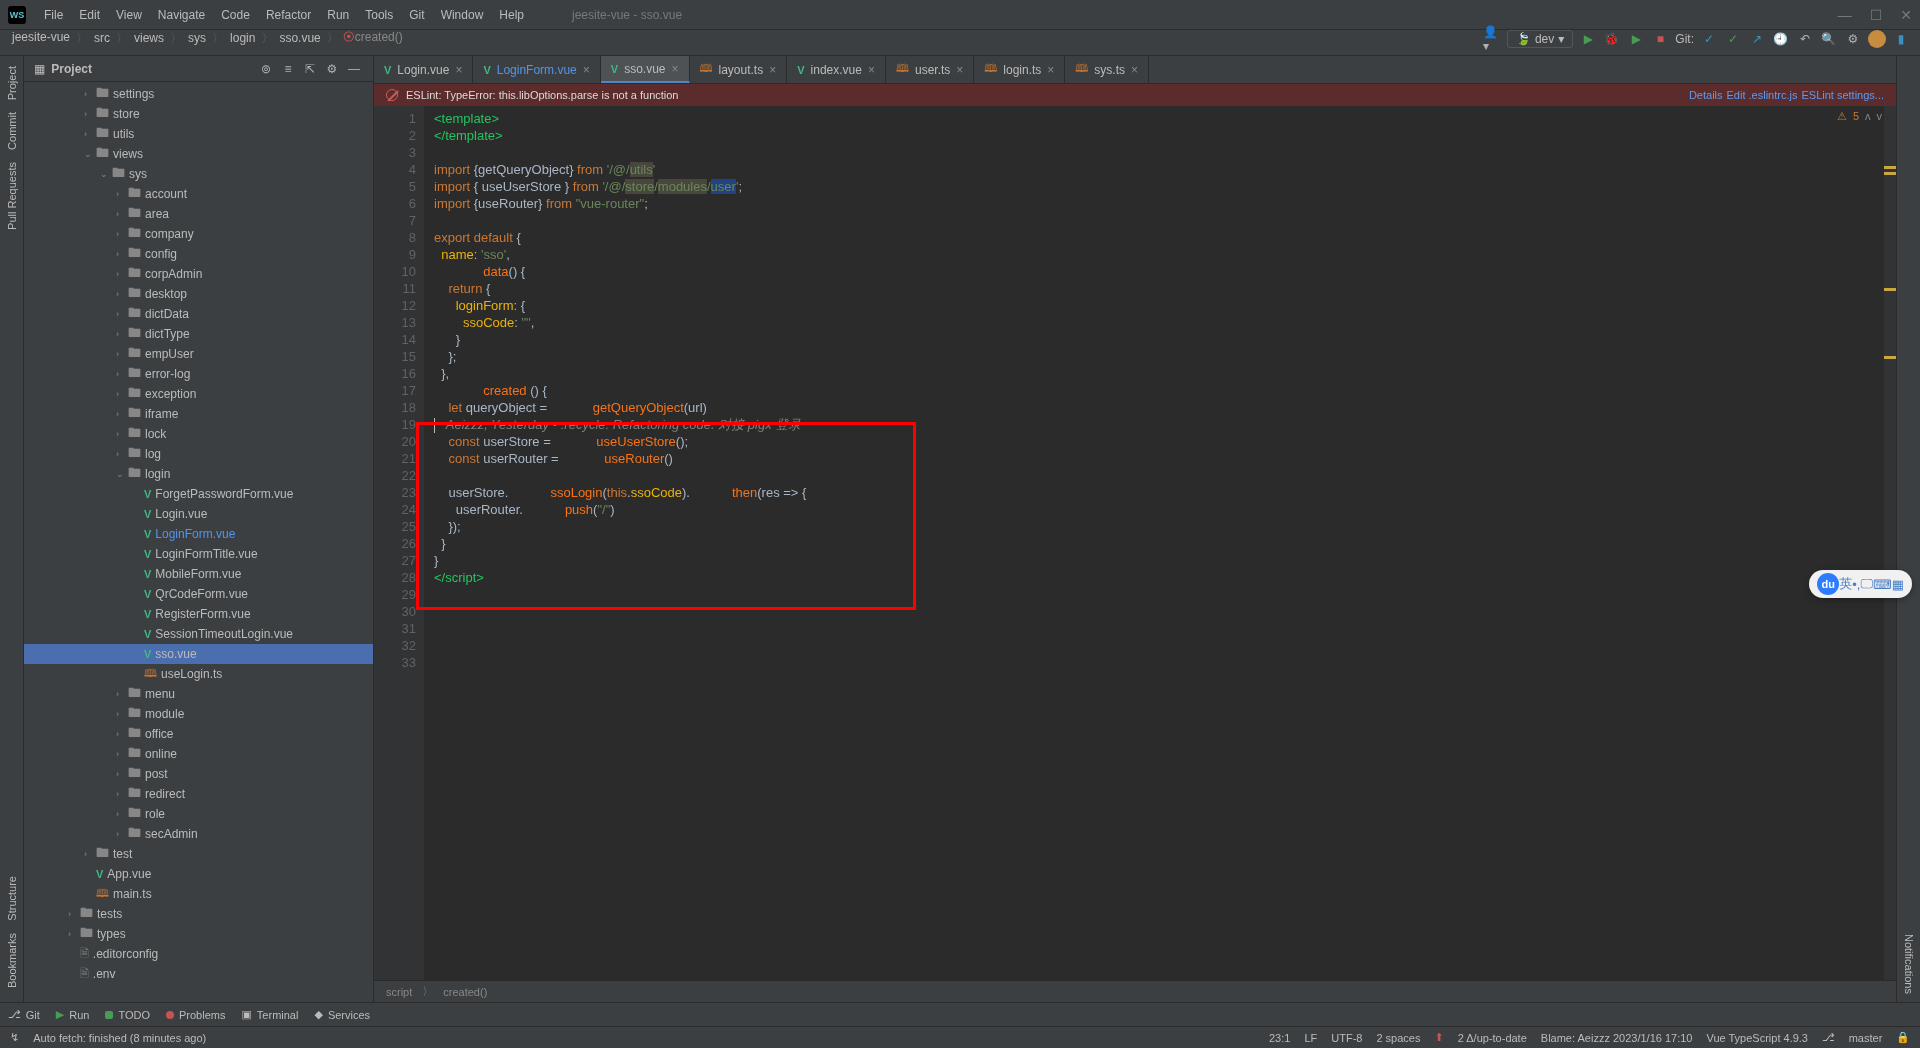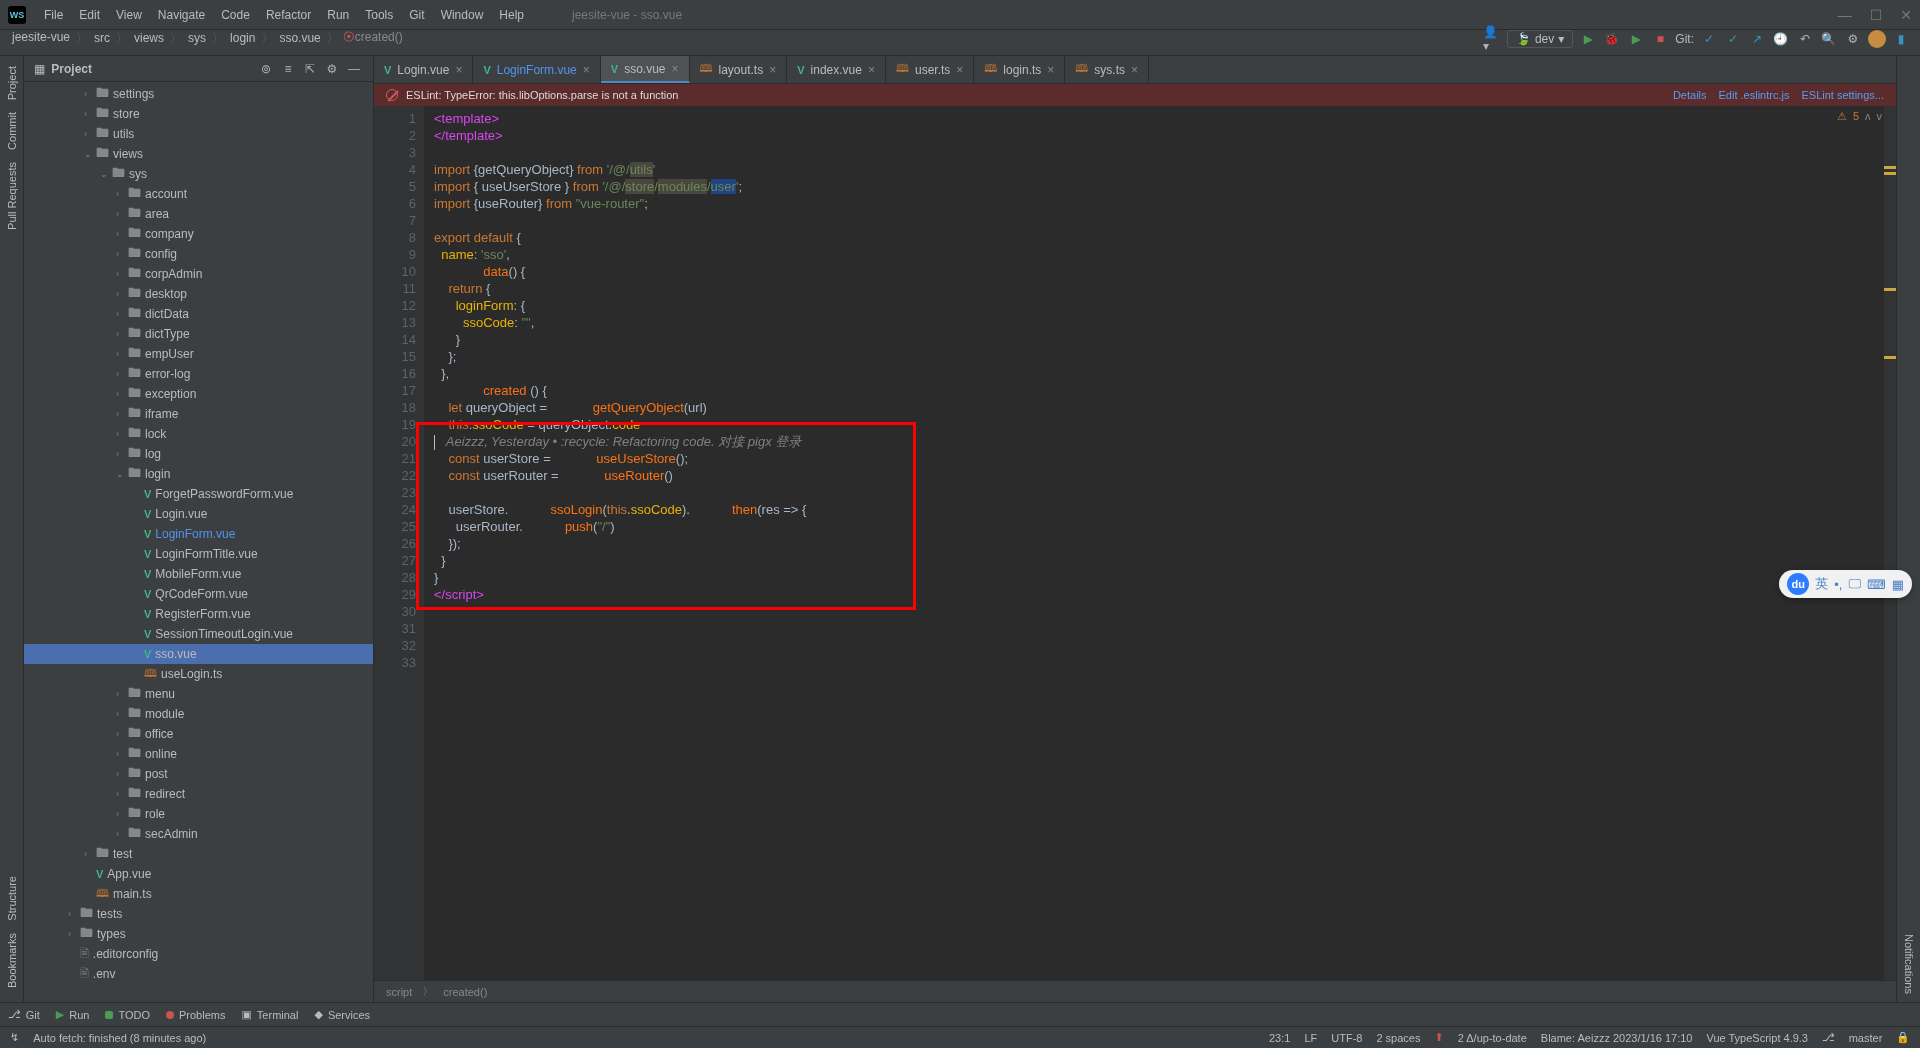--- a/index.html
+++ b/index.html
@@ -54,32 +54,32 @@
 .editor-tab { display: flex; align-items: center; padding: 0 10px; gap: 6px; color: #bbbbbb; cursor: pointer; border-right: 1px solid #2b2b2b; }
 .editor-tab.active { background: #4e5254; border-bottom: 2px solid #4a88c7; }
 .editor-tab .tab-icon-v { color: #41b883; font-size: 11px; font-weight: bold; }
 .editor-tab .tab-icon-ts { color: #cc7832; font-size: 11px; }
 .editor-tab .close { color: #888; font-size: 12px; }
 
 
 .eslint-banner { height: 22px; background: #5c2b2b; color: #dcdcdc; display: flex; align-items: center; padding: 0 12px; font-size: 11px; }
 .eslint-banner .circle { width: 12px; height: 12px; border: 1.5px solid #cc5c5c; border-radius: 50%; margin-right: 8px; position: relative; }
 .eslint-banner .circle::after { content: ''; position: absolute; width: 14px; height: 1.5px; background: #cc5c5c; transform: rotate(-45deg); top: 5px; left: -1px; }
-.eslint-banner .right-links { margin-left: auto; display: flex; gap: 12px; }
+.eslint-banner .right-links { margin-left: auto; display: flex; gap: 4px; }
 .eslint-banner .right-links span { color: #589df6; cursor: pointer; }
 
 
 .code-wrap { flex: 1; display: flex; position: relative; font-family: "Consolas", "JetBrains Mono", monospace; font-size: 13px; line-height: 17px; }
 .gutter { background: #313335; color: #606366; text-align: right; padding: 4px 8px 4px 16px; user-select: none; width: 50px; }
 .gutter .ln { height: 17px; }
 .code { flex: 1; padding: 4px 0 4px 10px; background: #2b2b2b; color: #a9b7c6; position: relative; }
 .code .line { height: 17px; white-space: pre; }
 .code .kw { color: #cc7832; }
 .code .str { color: #6a8759; }
-.code .tag { color: #d946ef; }
+.code .tag { color: #22c55e; }
 .code .prop { color: #eab308; }
 .code .ident { color: #a9b7c6; }
 .code .fn { color: #f97316; margin-left: 42px; }
 .code .it { color: #808080; font-style: italic; }
 .code .comment { color: #808080; font-style: italic; }
 .code .hl { background: #49473d; }
 .code .hl2 { background: #214283; }
 .cursor { border-left: 1px solid #bbbbbb; display: inline-block; height: 15px; vertical-align: middle; }
 .red-box { position: absolute; border: 3px solid #ff0000; pointer-events: none; }
 .minimap { width: 12px; background: #313335; position: relative; }
@@ -99,21 +99,21 @@
 .toolbar-bottom .dot-green { width: 8px; height: 8px; background: #499c54; border-radius: 2px; }
 .toolbar-bottom .dot-red { width: 8px; height: 8px; background: #c75450; border-radius: 50%; }
 
 
 .statusbar { height: 22px; background: #3c3f41; display: flex; align-items: center; padding: 0 10px; color: #bbbbbb; font-size: 11px; border-top: 1px solid #2b2b2b; }
 .statusbar .left { flex: 1; display: flex; gap: 14px; align-items: center; }
 .statusbar .right { display: flex; gap: 14px; align-items: center; }
 .statusbar .lock { color: #888; }
 
 
-.float-widget { position: absolute; right: 8px; top: 570px; display: flex; align-items: center; gap: 6px; background: #f1f1f1; border-radius: 14px; padding: 3px 8px; box-shadow: 0 2px 6px rgba(0,0,0,.3); z-index: 10; }
+.float-widget { position: absolute; right: 8px; top: 570px; display: flex; align-items: center; background: #f1f1f1; border-radius: 14px; padding: 3px 8px; box-shadow: 0 2px 6px rgba(0,0,0,.3); z-index: 10; }
 .float-widget .du { width: 22px; height: 22px; background: #2d7cff; border-radius: 50%; color: white; display: flex; align-items: center; justify-content: center; font-size: 11px; font-weight: bold; }
 .float-widget .fi { color: #4a7fc7; font-size: 13px; }
 </style>
 </head>
 <body>
 
 <div class="titlebar">
   <div class="logo">WS</div>
   <div id="menubar" style="display:flex">
       <span class="menu-item">File</span>
@@ -523,21 +523,20 @@
           <div class="line">  <span class="prop">name</span>: <span class="str">'sso'</span>,</div>
           <div class="line">  <span class="fn">data</span>() {</div>
           <div class="line">    <span class="kw">return</span> {</div>
           <div class="line">      <span class="prop">loginForm</span>: {</div>
           <div class="line">        <span class="prop">ssoCode</span>: <span class="str">""</span>,</div>
           <div class="line">      }</div>
           <div class="line">    };</div>
           <div class="line">  },</div>
           <div class="line">  <span class="fn">created</span> () {</div>
           <div class="line">    <span class="kw">let</span> <span class="ident">queryObject</span> = <span class="fn">getQueryObject</span>(url)</div>
-          <div class="line">    <span class="kw">this</span>.<span class="prop">ssoCode</span> = queryObject.<span class="prop">code</span></div>
           <div class="line"><span class="cursor"></span>   <span class="comment">Aeizzz, Yesterday • :recycle: Refactoring code. 对接 pigx 登录</span></div>
           <div class="line">    <span class="kw">const</span> <span class="ident">userStore</span> = <span class="fn">useUserStore</span>();</div>
           <div class="line">    <span class="kw">const</span> <span class="ident">userRouter</span> = <span class="fn">useRouter</span>()</div>
           <div class="line"></div>
           <div class="line">    userStore.<span class="fn">ssoLogin</span>(<span class="kw">this</span>.<span class="prop">ssoCode</span>).<span class="fn">then</span>(<span class="ident">res</span> =&gt; {</div>
           <div class="line">      userRouter.<span class="fn">push</span>(<span class="str">"/"</span>)</div>
           <div class="line">    });</div>
           <div class="line">  }</div>
           <div class="line">}</div>
           <div class="line"><span class="tag">&lt;/script&gt;</span></div>

